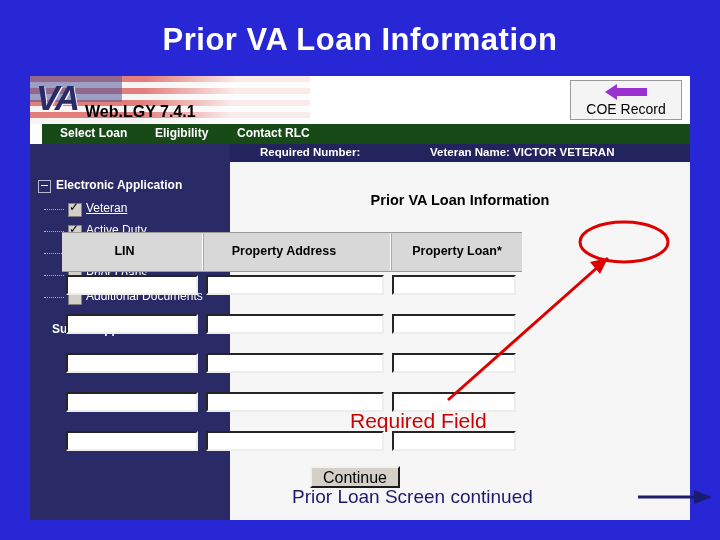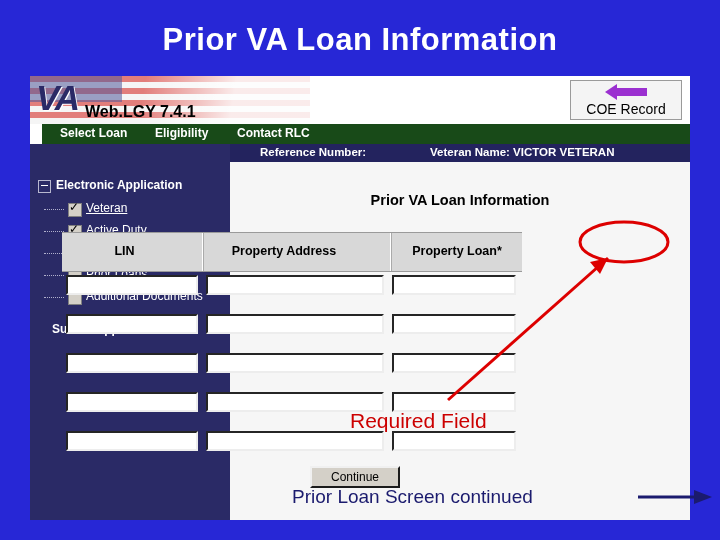--- a/index.html
+++ b/index.html
@@ -291,21 +291,21 @@
 
   
   #continue-button {
     position: absolute;
     left: 280px; top: 390px;
     width: 90px; height: 22px;
     background: #d4d0c8;
     border: 2px outset #f0f0f0;
     border-right-color: #707070;
     border-bottom-color: #707070;
-    font-size: 12px;
+    font-size: 16px;
     color: #000000;
     font-family: "Liberation Sans", sans-serif;
     cursor: default;
     box-sizing: border-box;
   }
 
   
   #required-field {
     position: absolute;
     left: 350px; top: 409px;
@@ -390,21 +390,21 @@
       <div class="tree-dash"></div>
       <div class="tree-check"></div>
       <div class="tree-label">Additional Documents</div>
     </div>
 
     <div id="submit-app">Submit Application</div>
   </div>
 
   <div id="content">
     <div id="ref-bar">
-      <div id="ref-number">Reference Number:</div>
+      <div id="ref-number">Required Number:</div>
       <div id="veteran-name">Veteran Name: VICTOR VETERAN</div>
     </div>
     <div id="content-body">
       <div id="form-title">Prior VA Loan Information</div>
     </div>
   </div>
 
   <div id="table-head">
     <div class="th" style="left:0px; width:125px;">LIN</div>
     <div class="th-sep" style="left:140px;"></div>

